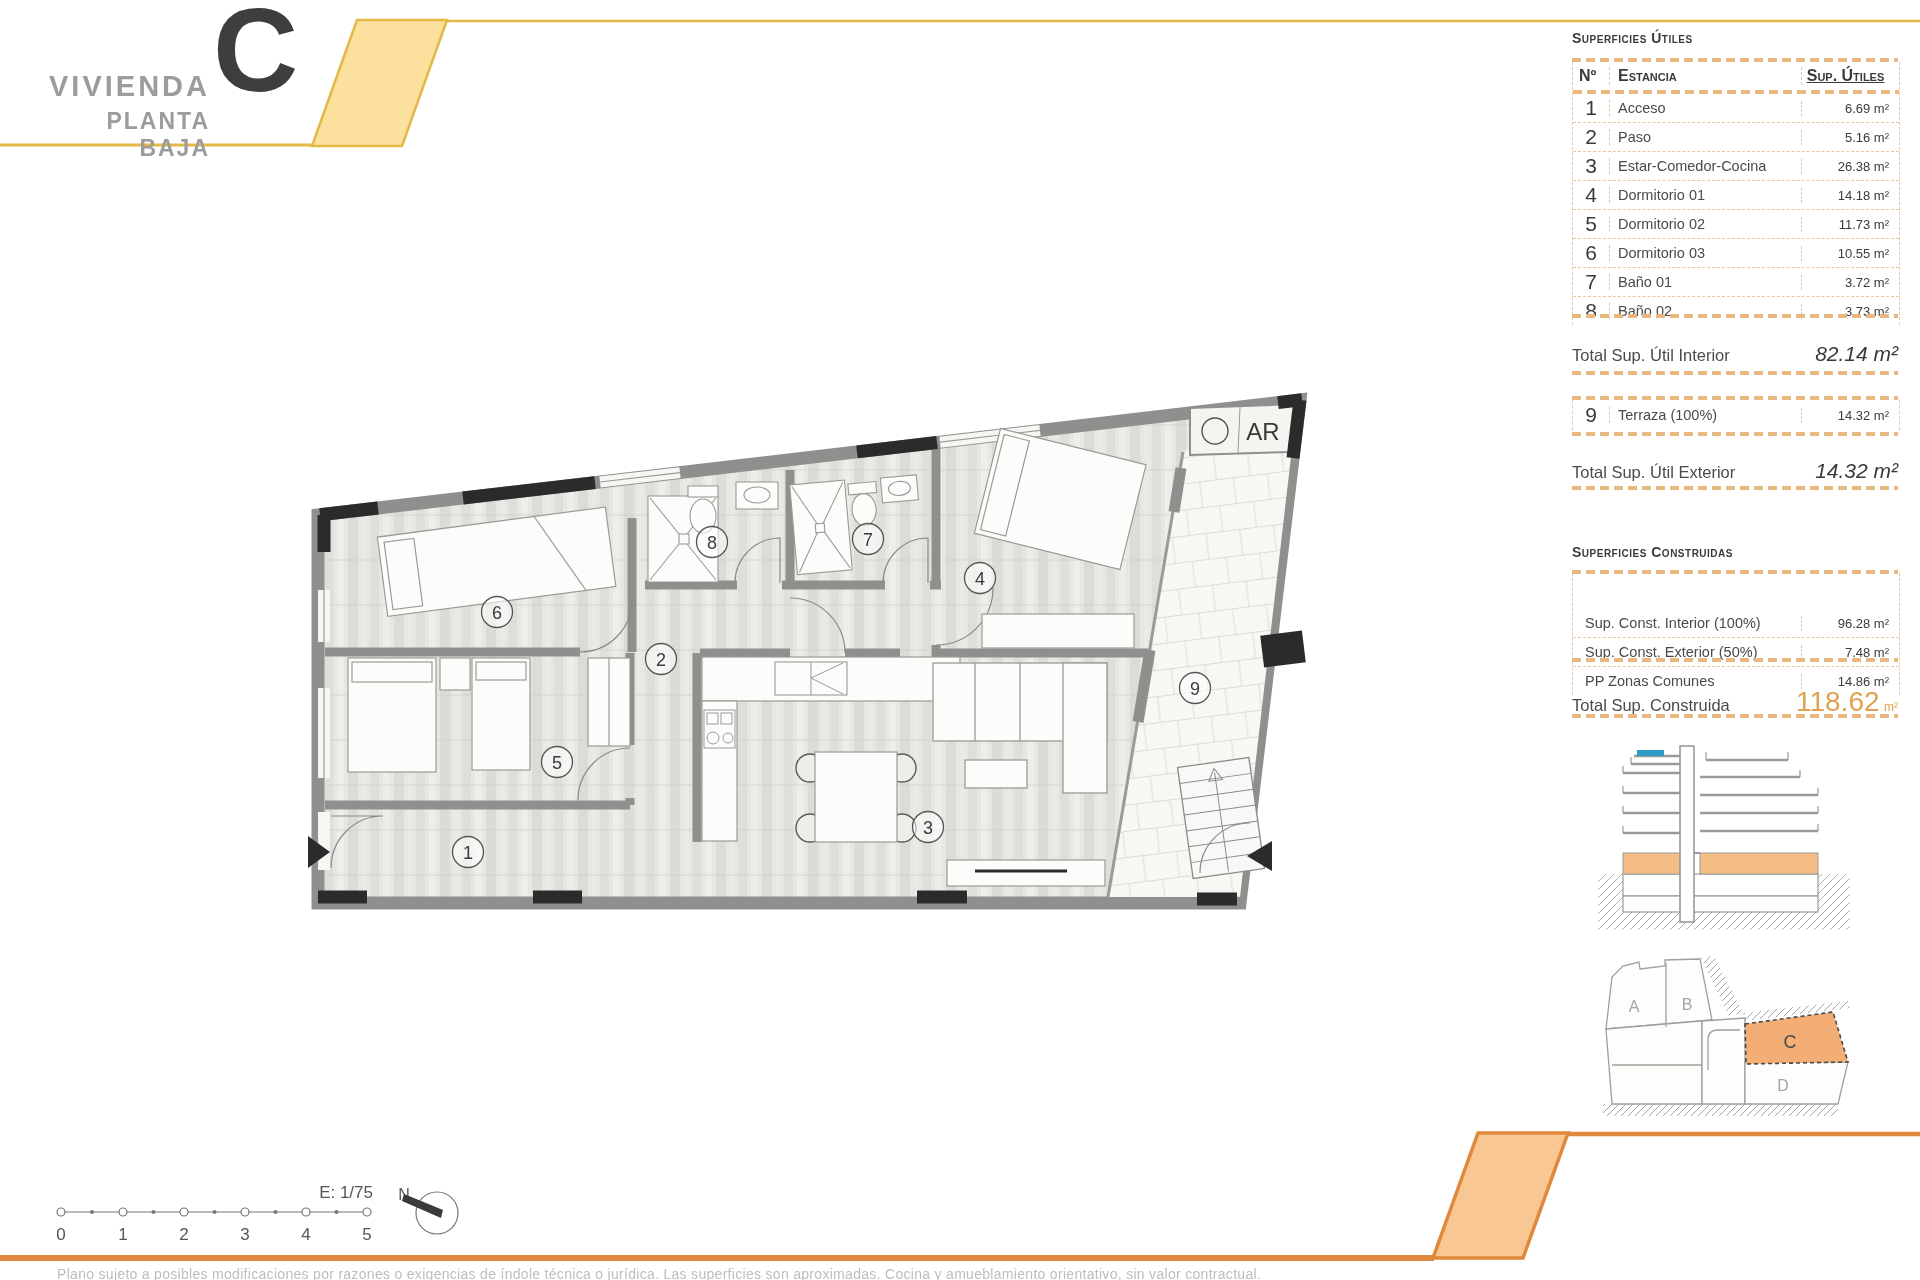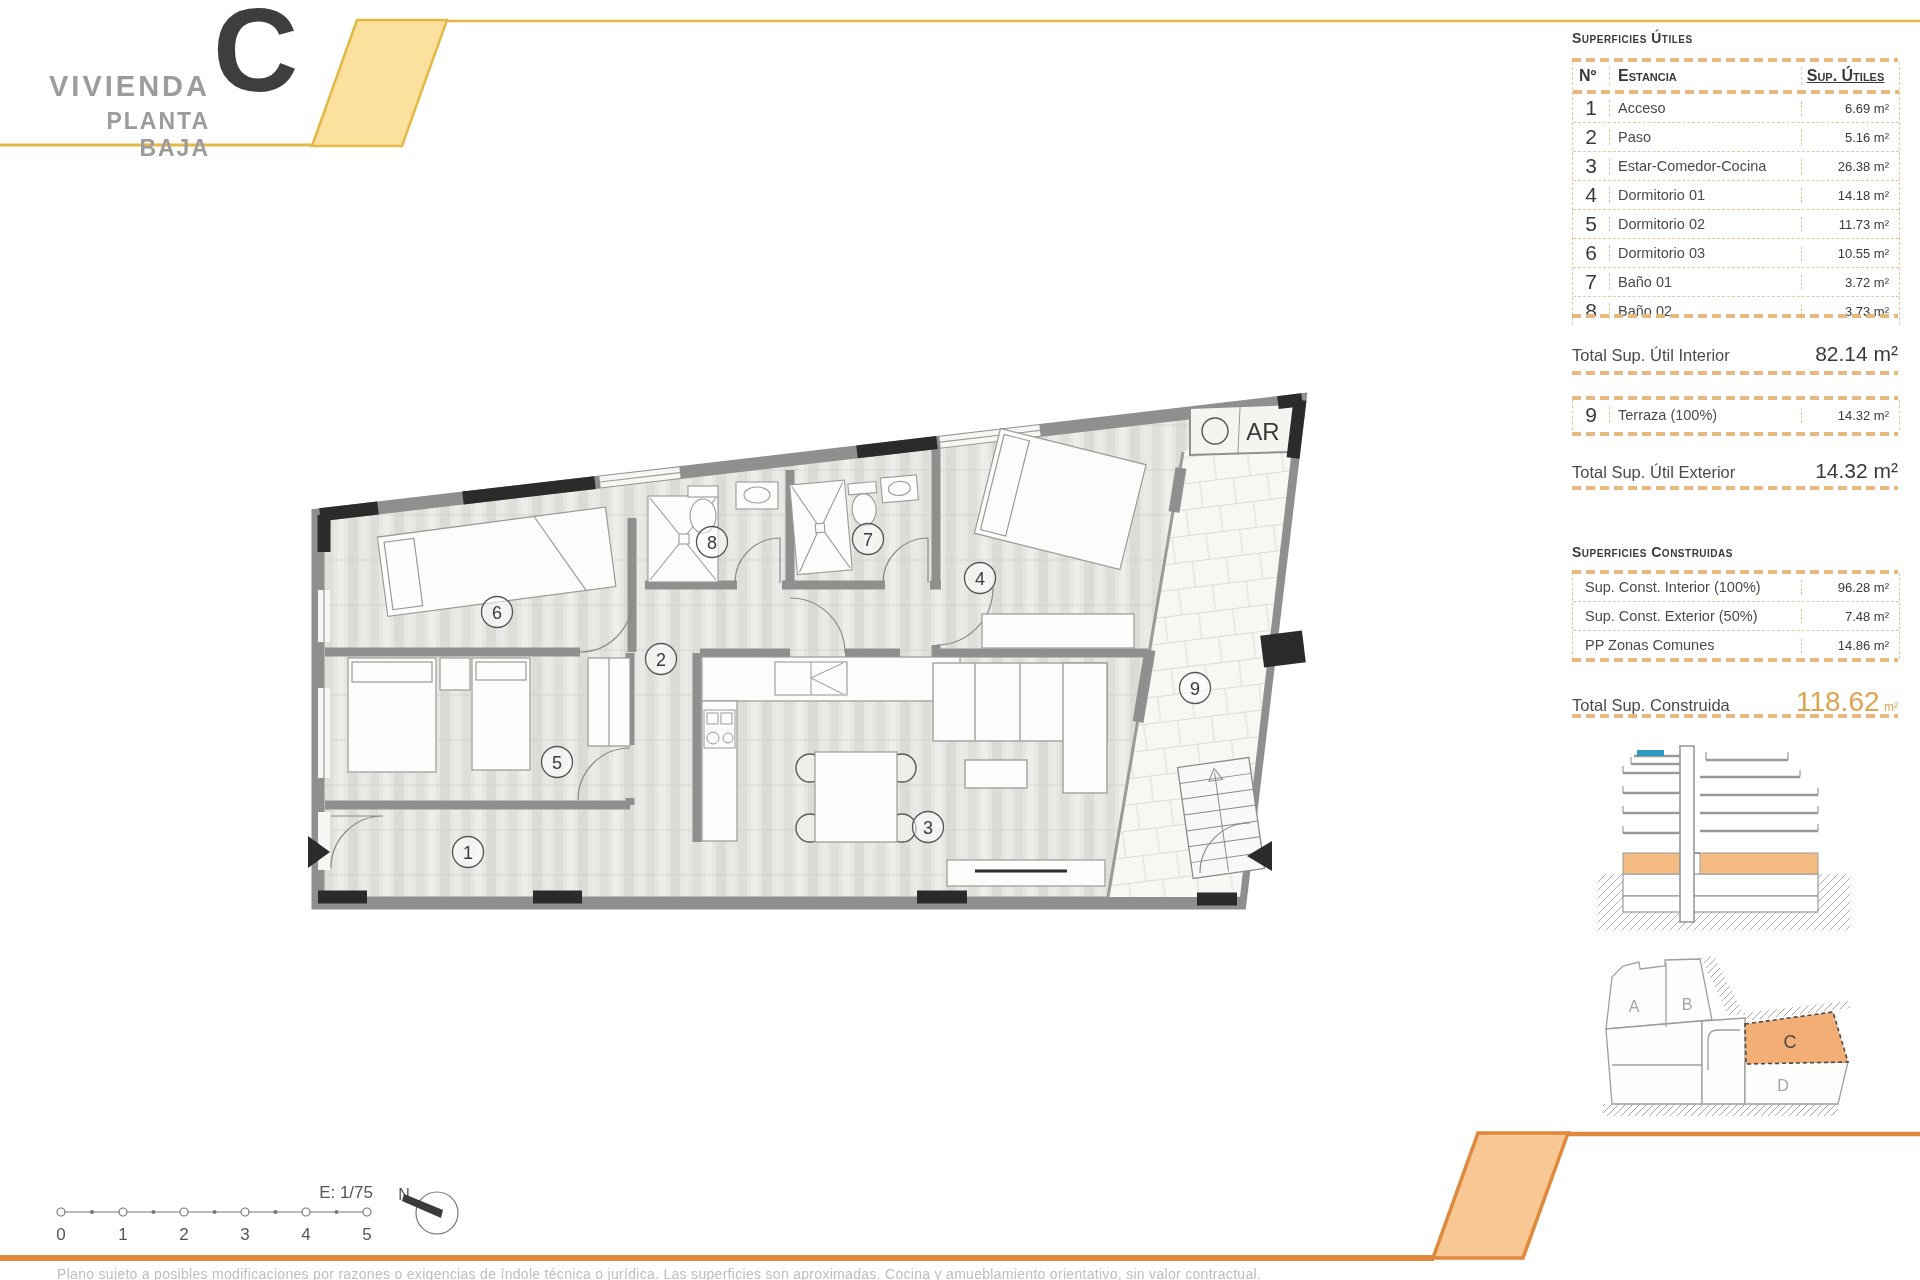--- a/index.html
+++ b/index.html
@@ -27,21 +27,21 @@
   .tbl-row:last-child{border-bottom:none;}
   .col-sep{border-left:1px dashed #E6C79E;}
   .num-cell{font-size:21px;color:#3A3A3A;text-align:center;}
   .room-cell{font-size:14.5px;padding-left:8px;color:#4A4A4A;}
   .area-cell{font-size:13px;text-align:right;padding-right:10px;color:#3A3A3A;}
   .tbl-header{display:grid;grid-template-columns:36px 192px 98px;align-items:center;}
   .hdr{font-size:16px;font-weight:bold;color:#3A3A3A;}
   .side-dash{border-left:1px dashed #E6C79E;border-right:1px dashed #E6C79E;}
   .total-line{position:absolute;left:0;width:326px;display:flex;justify-content:space-between;align-items:baseline;text-align:center;}
   .total-label{font-size:16.5px;color:#4A4A4A;}
-  .total-value{font-size:21px;color:#3A3A3A;}
+  .total-value{font-size:21px;color:#3A3A3A;font-style:italic;}
   .big-value{font-size:28px;color:#DFA24E;}
   .big-unit{font-size:12px;color:#DFA24E;}
   
   .disclaimer{left:57px;top:1266px;width:1800px;font-size:14px;line-height:16px;
     color:#BDBDBD;letter-spacing:0.3px;}
   svg text{font-family:"Liberation Sans", sans-serif;}
 </style>
 </head>
 <body>
 
@@ -349,21 +349,21 @@
     <span class="total-label">Total Sup. Útil Exterior</span>
     <span class="total-value">14.32 m²</span>
   </div>
   <div class="hdash" style="top:486px;"></div>
 
 
   <div class="panel-heading sc" style="top:544px;">Superficies Construidas</div>
 
   <div class="hdash" style="top:570px;"></div>
   <div class="tbl side-dash" style="top:573px;">
-    <div class="tbl-row" style="grid-template-columns:228px 98px;height:28px;">
+    <div class="tbl-row" style="grid-template-columns:228px 98px;height:28px;margin-top:36px;">
       <span class="room-cell" style="padding-left:12px;">Sup. Const. Interior (100%)</span>
       <span class="area-cell col-sep">96.28 m²</span>
     </div>
     <div class="tbl-row" style="grid-template-columns:228px 98px;height:28px;">
       <span class="room-cell" style="padding-left:12px;">Sup. Const. Exterior (50%)</span>
       <span class="area-cell col-sep">7.48 m²</span>
     </div>
     <div class="tbl-row" style="grid-template-columns:228px 98px;height:28px;">
       <span class="room-cell" style="padding-left:12px;">PP Zonas Comunes</span>
       <span class="area-cell col-sep">14.86 m²</span>

